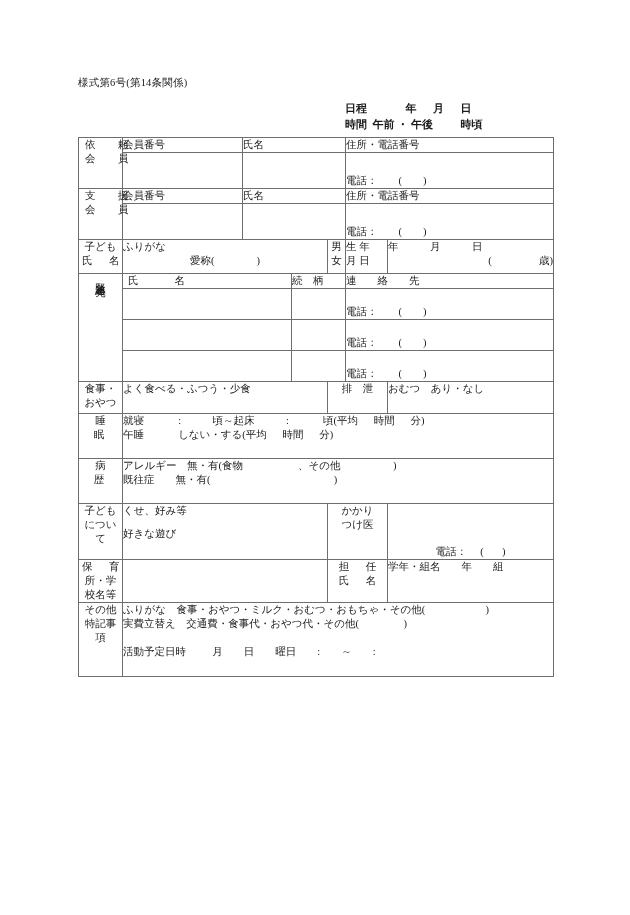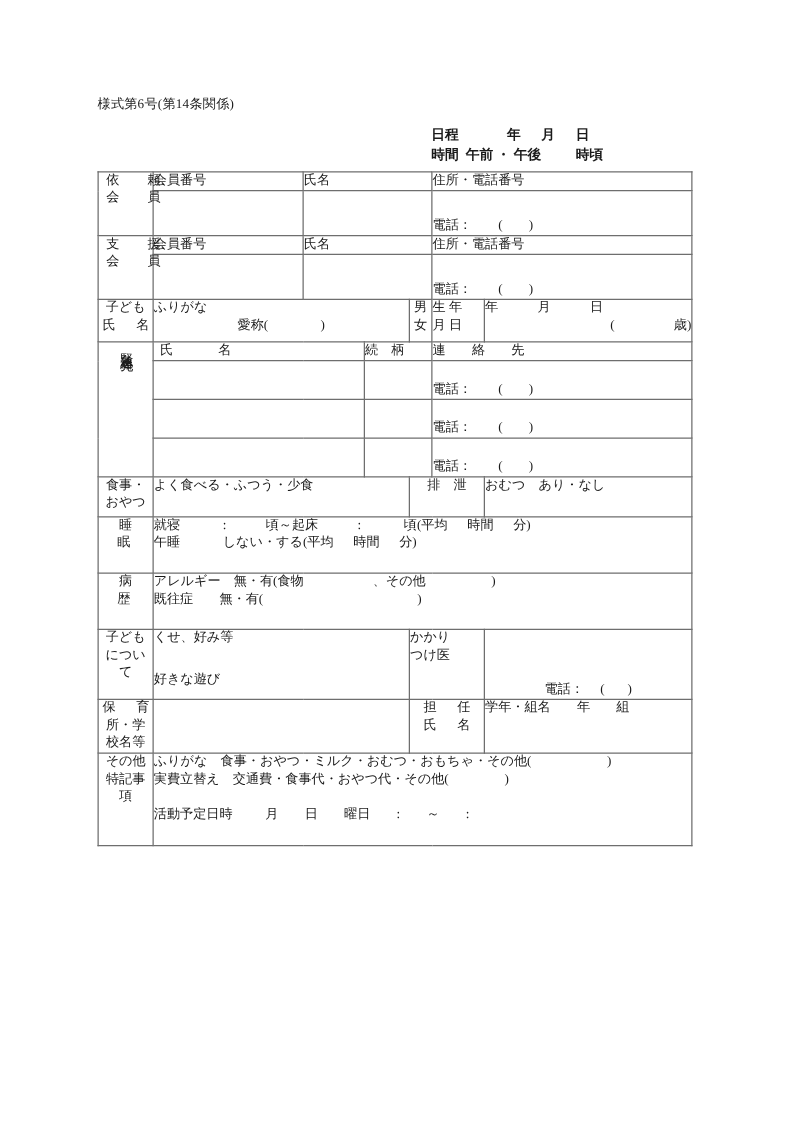--- a/index.html
+++ b/index.html
@@ -100,21 +100,21 @@
   .vert-wrap {
     text-align: center;
     vertical-align: middle;
     height: 100%;
   }
   .vcell { text-align: center; vertical-align: middle; }
 
   .tel { white-space: pre; }
 
   .blk { display: block; white-space: pre; }
-  .mt { margin-top: 19px; }
+  .mt { margin-top: 9px; }
 </style>
 </head>
 <body>
 
 <div class="page">
 
   <div class="form-code">様式第6号(第14条関係)</div>
 
 
   <div class="hdr-meta">
@@ -250,21 +250,21 @@
     <tr>
       <td class="lbl">
         <span class="blk">子ども</span>
         <span class="blk">につい</span>
         <span class="blk">て</span>
       </td>
       <td class="pad" colspan="3" style="height:55px">
         <span class="blk">くせ、好み等</span>
         <span class="blk mt">好きな遊び</span>
       </td>
-      <td class="pad" colspan="2" style="">
+      <td class="pad" colspan="2" style="text-align:center">
         <span class="blk">かかり</span>
         <span class="blk">つけ医</span>
       </td>
       <td class="pad" style="vertical-align:bottom">
         <span class="tel" style="display:block;text-align:center">電話：     (       )</span>
       </td>
     </tr>
 
     <tr>
       <td class="lbl">

